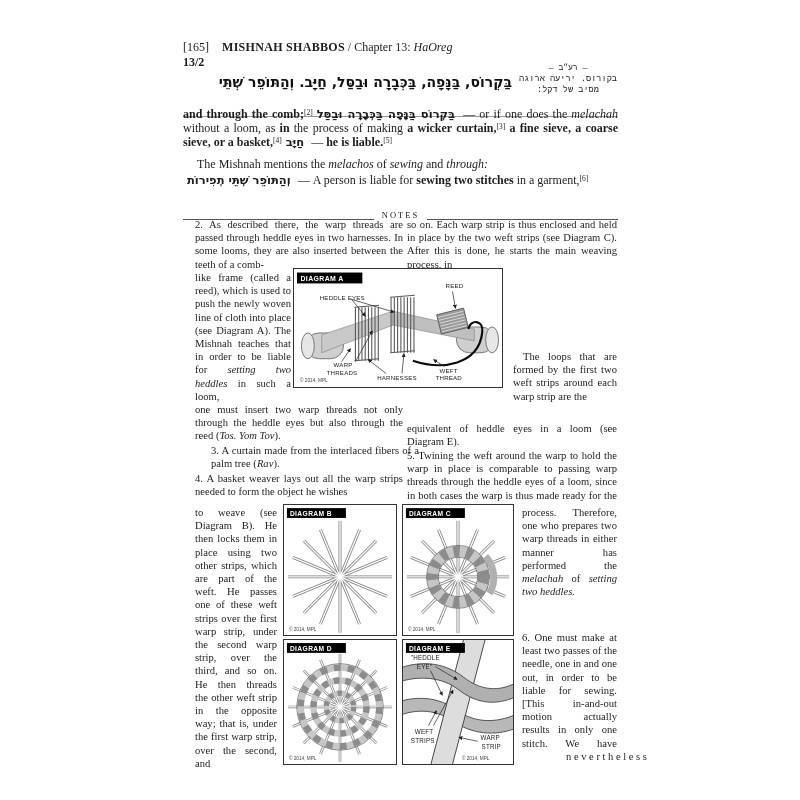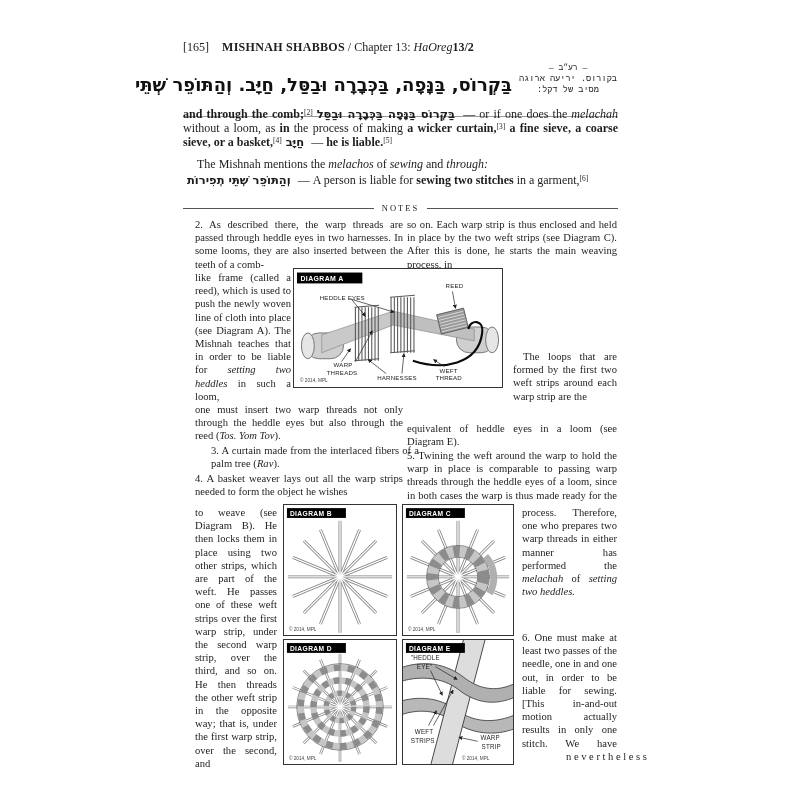--- a/index.html
+++ b/index.html
@@ -1,50 +1,50 @@
 <!DOCTYPE html>
 <html><head>
 <meta charset="utf-8">
 <style>
   html,body{margin:0;padding:0;}
   body{width:800px;height:800px;position:relative;background:#ffffff;overflow:hidden;
        font-family:"Liberation Serif",serif;color:#1d1d1d;}
   .content{position:absolute;left:183px;top:40px;width:435px;height:750px;}
 
   
-  .hdr{position:absolute;left:0;top:0;width:100%;display:flex;justify-content:flex-start;
-       font-size:12px;}
+  .hdr{position:absolute;left:0;top:0;width:100%;display:flex;justify-content:flex-end;
+       font-size:12px;flex-direction:column;}
   .hdr .pgnum{font-weight:normal;margin-right:10px;}
   .hdr .ttl{font-weight:bold;letter-spacing:.3px;}
   .hdr .chap{font-weight:normal;}
   .hdr .chap-i{font-style:italic;}
   .hdr .daf{font-weight:bold;}
 
   
   .heb-sec{position:absolute;left:0;top:20px;width:100%;height:55px;}
   .rav{position:absolute;right:0;top:2px;width:100px;text-align:center;direction:rtl;
        font-family:Liberation Mono, monospace;font-size:8.6px;line-height:11px;color:#222;}
   .rav .rh{font-size:8px;margin-bottom:1px;}
   .main-heb{position:absolute;right:106px;top:14px;direction:rtl;white-space:nowrap;
-       font-family:"DejaVu Sans",sans-serif;font-weight:bold;font-size:18px;color:#111;}
+       font-family:"DejaVu Sans",sans-serif;font-weight:bold;font-size:14px;color:#111;}
   .rule{position:absolute;left:0;top:76px;width:100%;border-top:1px solid #9a9a9a;}
 
   
   .trans{position:absolute;left:0;top:68px;width:100%;font-size:12px;line-height:13px;
          text-align:justify;}
   .trans .p2{position:absolute;left:0;top:50px;width:100%;text-indent:14px;}
   .trans .p3{position:absolute;left:0;top:66px;width:100%;}
   .seg-b{font-weight:bold;}
   .seg-i{font-style:italic;}
   .seg-h{font-family:"DejaVu Sans",sans-serif;font-weight:bold;font-size:11.5px;padding:0 4px;}
   .seg-r{font-size:7.5px;position:relative;top:-3.5px;}
   .seg-sp{letter-spacing:2.6px;margin-left:44px;}
 
   
-  .ndiv{position:absolute;left:0;top:163px;width:100%;display:flex;align-items:center;}
+  .ndiv{position:absolute;left:0;top:170px;width:100%;display:flex;align-items:flex-end;}
   .ndiv .ln{flex:1;border-top:1px solid #555;}
   .ndiv .lab{font-size:8.5px;letter-spacing:2px;padding:0 8px;color:#222;}
 
   
   .notes{position:absolute;left:0;top:176px;width:100%;height:574px;font-size:10.6px;
          line-height:13.2px;text-align:justify;}
   .nblock{position:absolute;}
   .npara{text-indent:10px;}
 
   .diagram{position:absolute;background:#fff;border:1px solid #333;box-sizing:border-box;}

